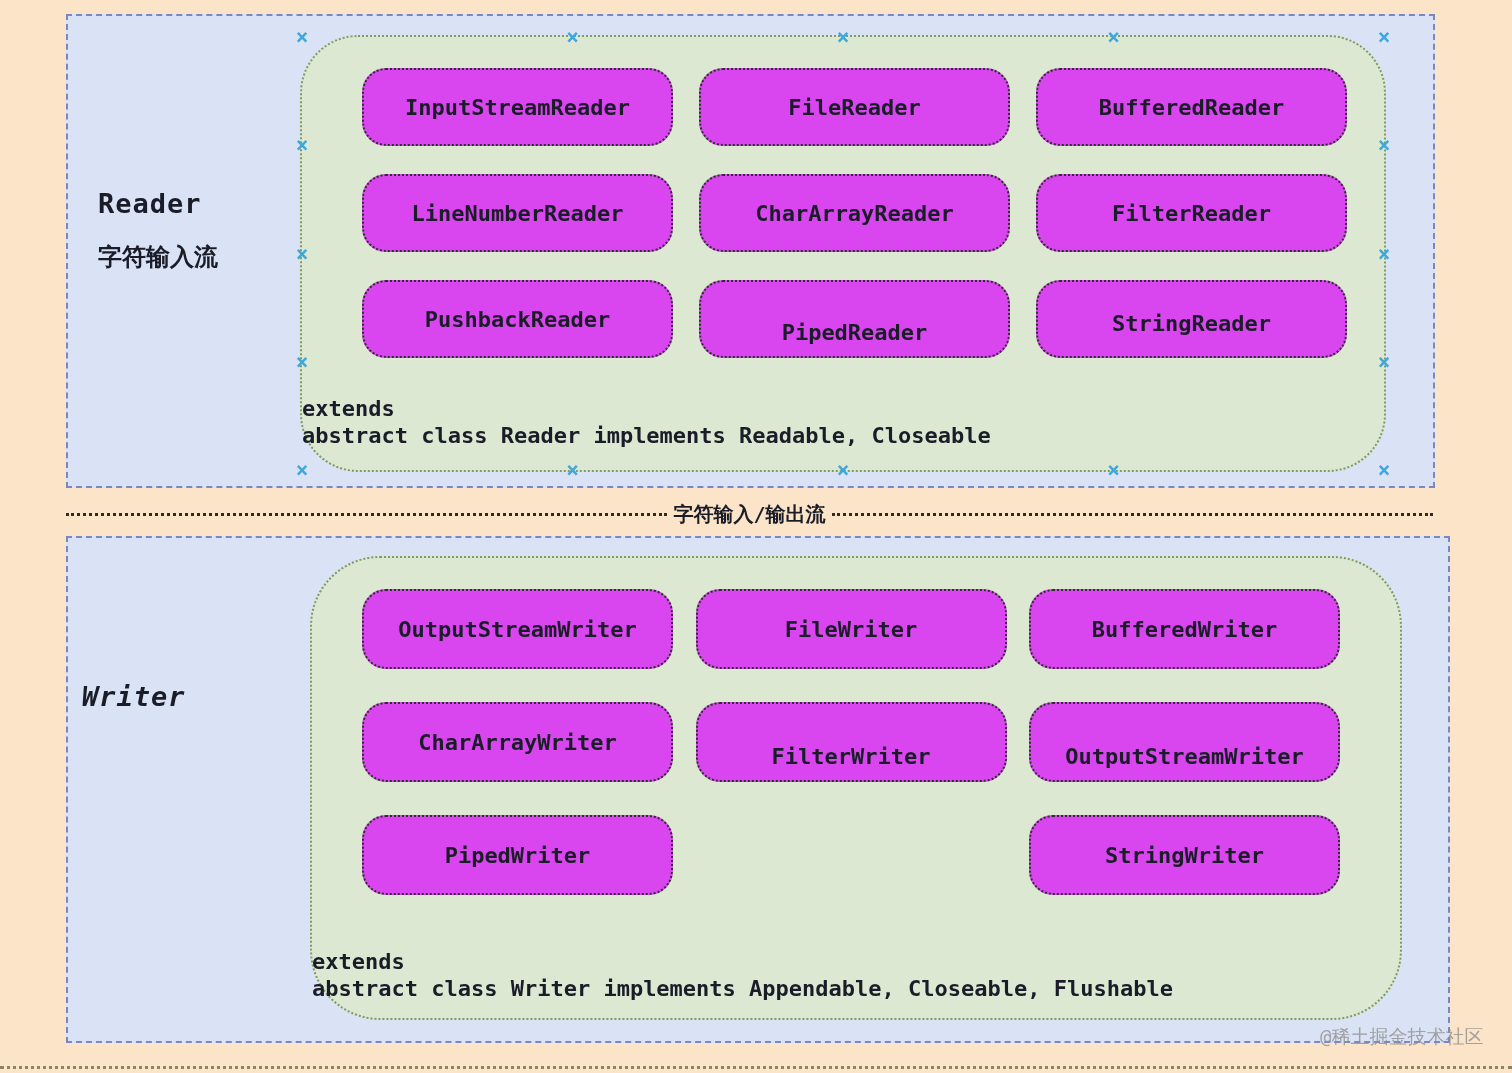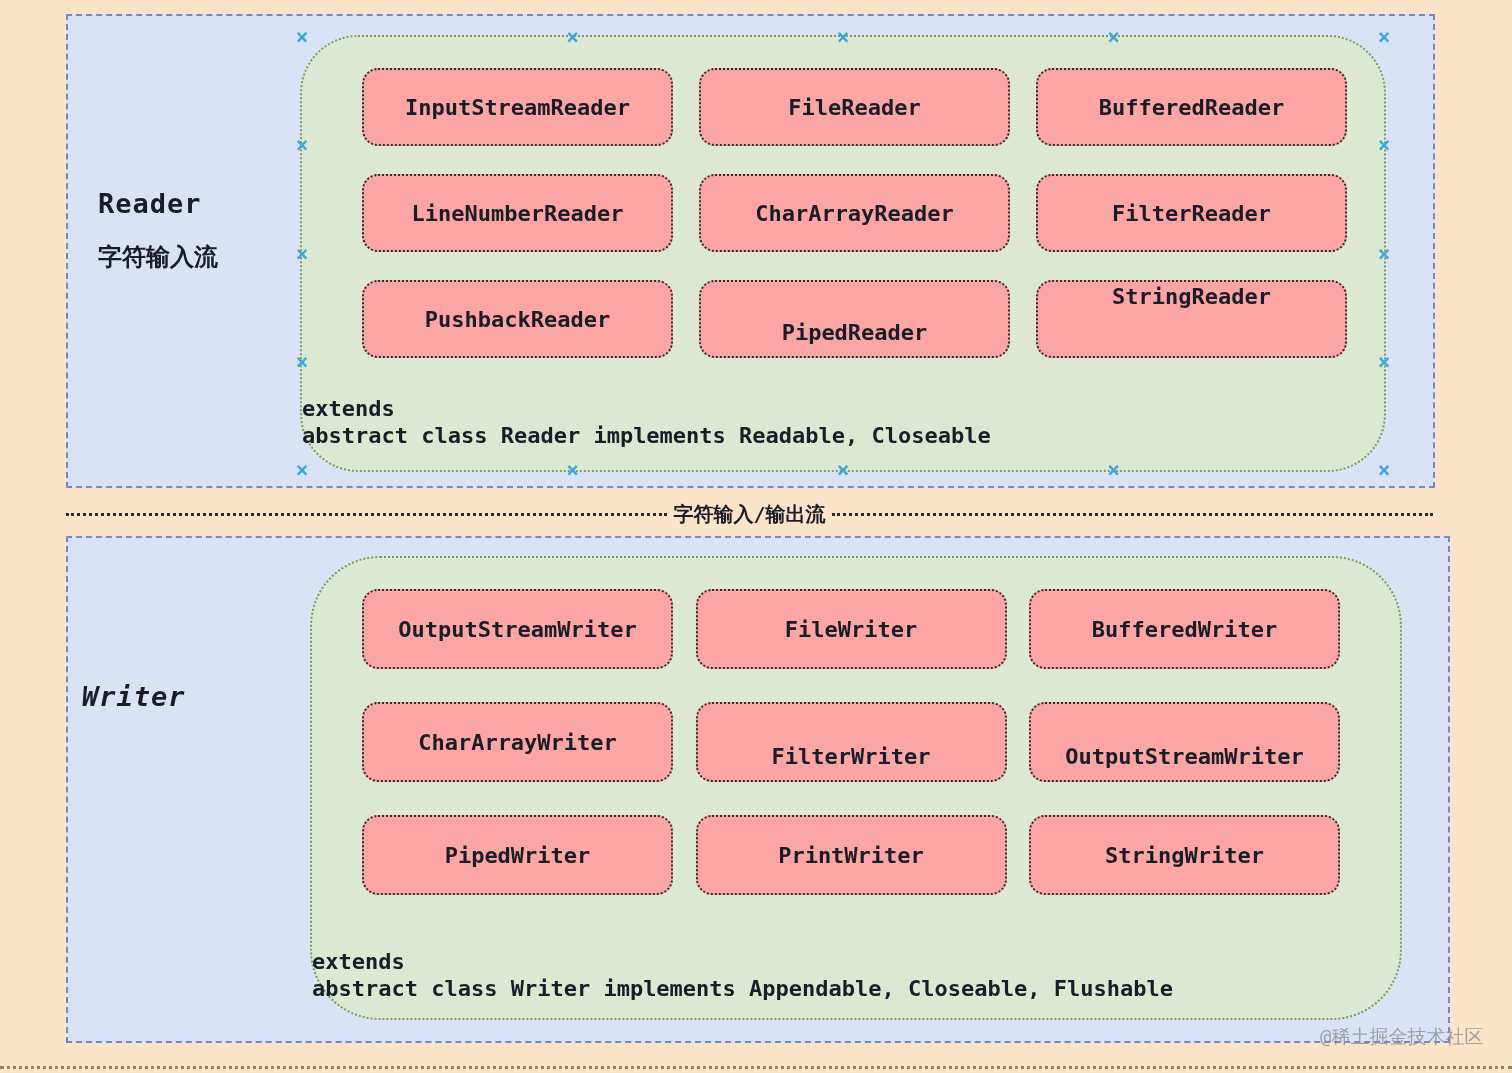--- a/index.html
+++ b/index.html
@@ -40,30 +40,30 @@
   .panel-reader .group{left:232px;top:19px;width:1086px;height:437px;}
   .panel-writer .group{left:242px;top:18px;width:1092px;height:464px;border-radius:70px;}
 
   .class-grid{display:flex;flex-direction:column;}
   .panel-reader .class-grid{padding:31px 37px 0 60px;gap:28px;}
   .panel-writer .class-grid{padding:31px 60px 17px 50px;gap:33px;}
   .class-row{display:flex;justify-content:space-between;}
 
   .card{
     width:311px;height:78px;
-    background:#fca5a5;
+    background:#d946ef;
     border:2px dotted #2e2e2e;
-    border-radius:16px;
+    border-radius:24px;
     box-sizing:border-box;
     display:flex;align-items:center;justify-content:center;
     font-size:22px;font-weight:bold;
   }
   .panel-writer .card{height:80px;}
   .card.tx-low{align-items:flex-end;padding-bottom:11px;}
-  .card.tx-high{align-items:flex-start;padding-top:2px;}
+  .card.tx-high{align-items:flex-start;padding-top:29px;}
 
   .extends-block{font-size:22px;font-weight:bold;line-height:27px;}
   .panel-reader .extends-block{margin-top:37px;}
   .panel-writer .extends-block{margin-top:36px;}
 
   
   .handle{
     position:absolute;
     color:#3ea7db;
     font-size:21px;font-weight:bold;line-height:0;
@@ -164,21 +164,20 @@
           <div class="card">FileWriter</div>
           <div class="card">BufferedWriter</div>
         </div>
         <div class="class-row">
           <div class="card">CharArrayWriter</div>
           <div class="card tx-low">FilterWriter</div>
           <div class="card tx-low">OutputStreamWriter</div>
         </div>
         <div class="class-row">
           <div class="card">PipedWriter</div>
-          <div class="card">PrintWriter</div>
           <div class="card">StringWriter</div>
         </div>
       </div>
       <div class="extends-block">
         <div>extends</div>
         <div>abstract class Writer implements Appendable, Closeable, Flushable</div>
       </div>
     </div>
   </div>
 

